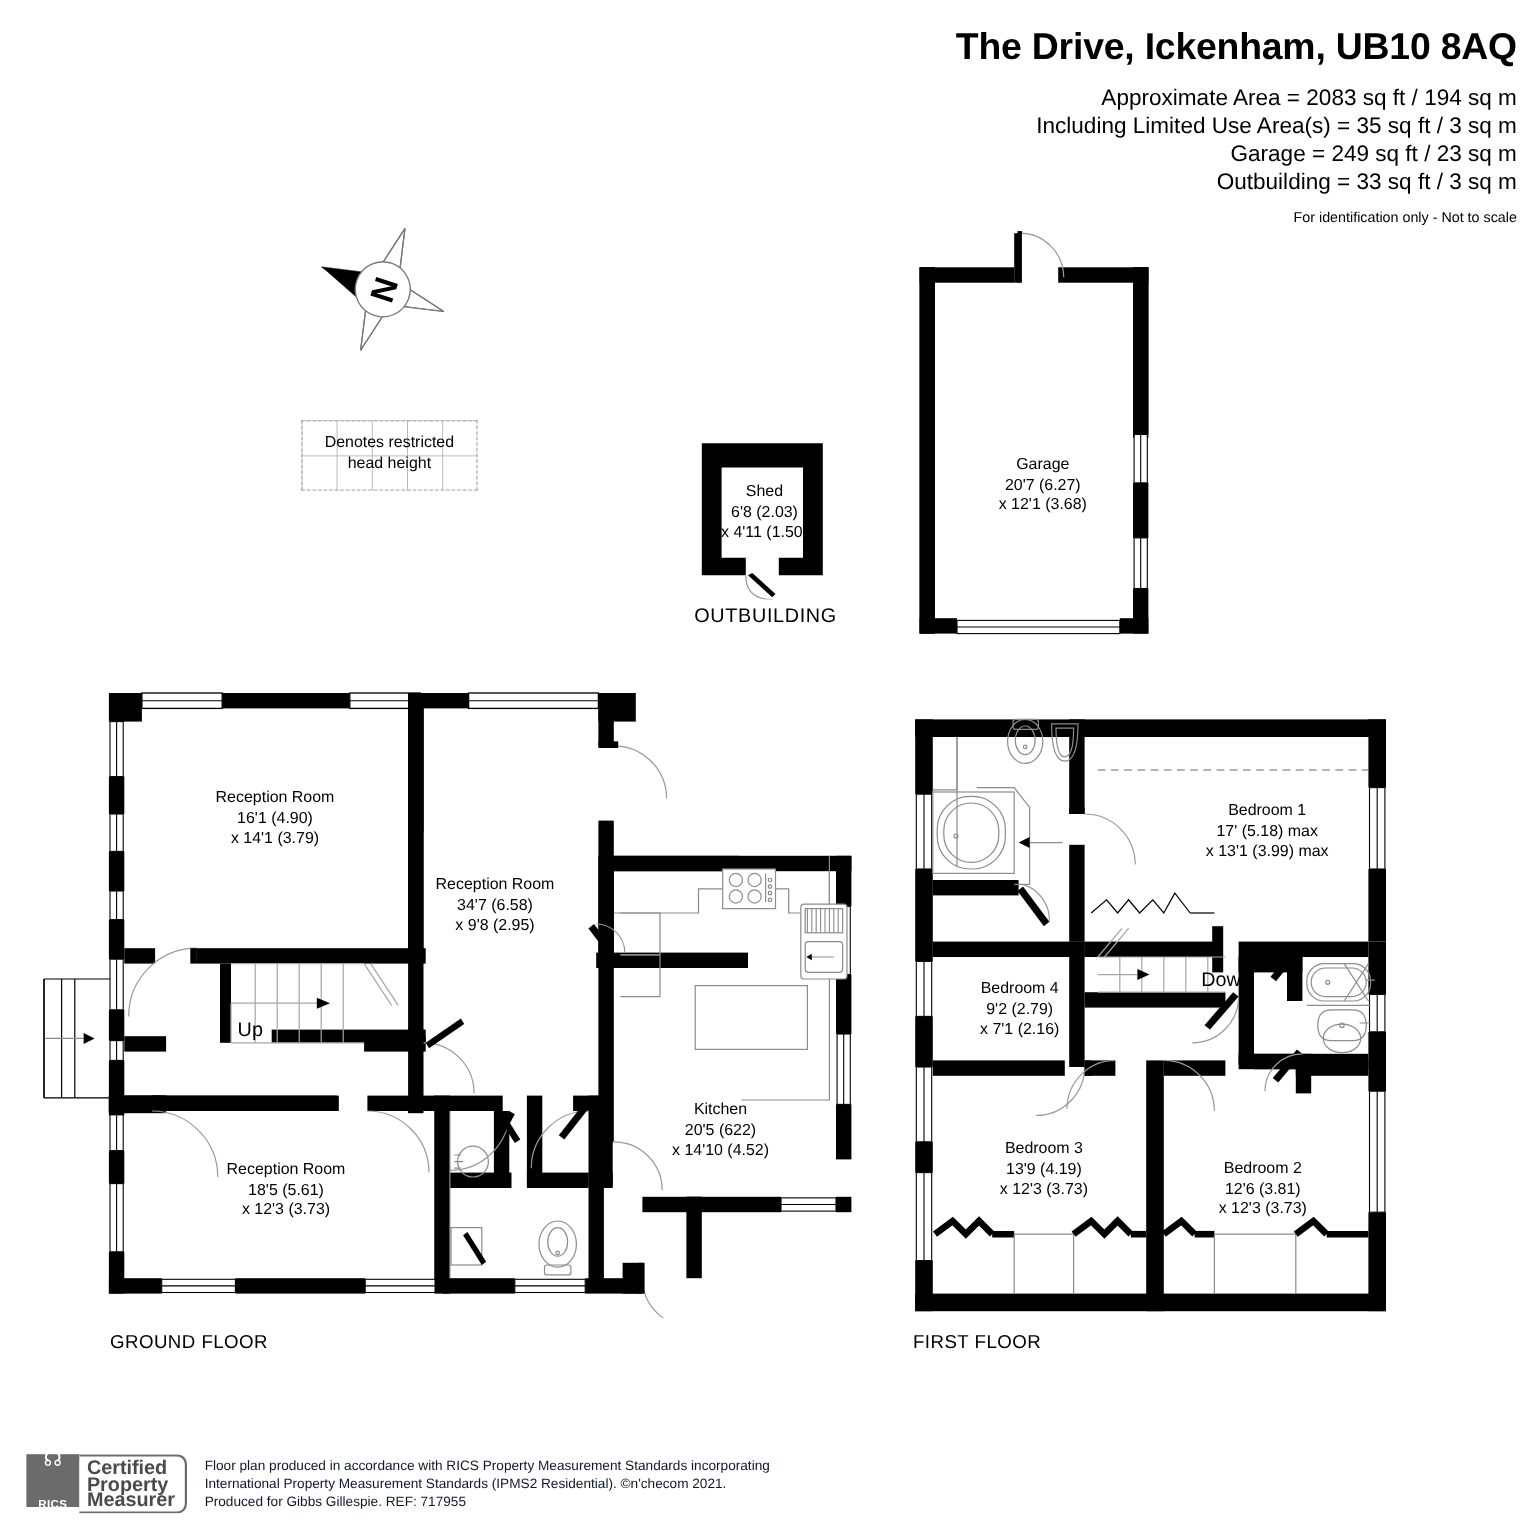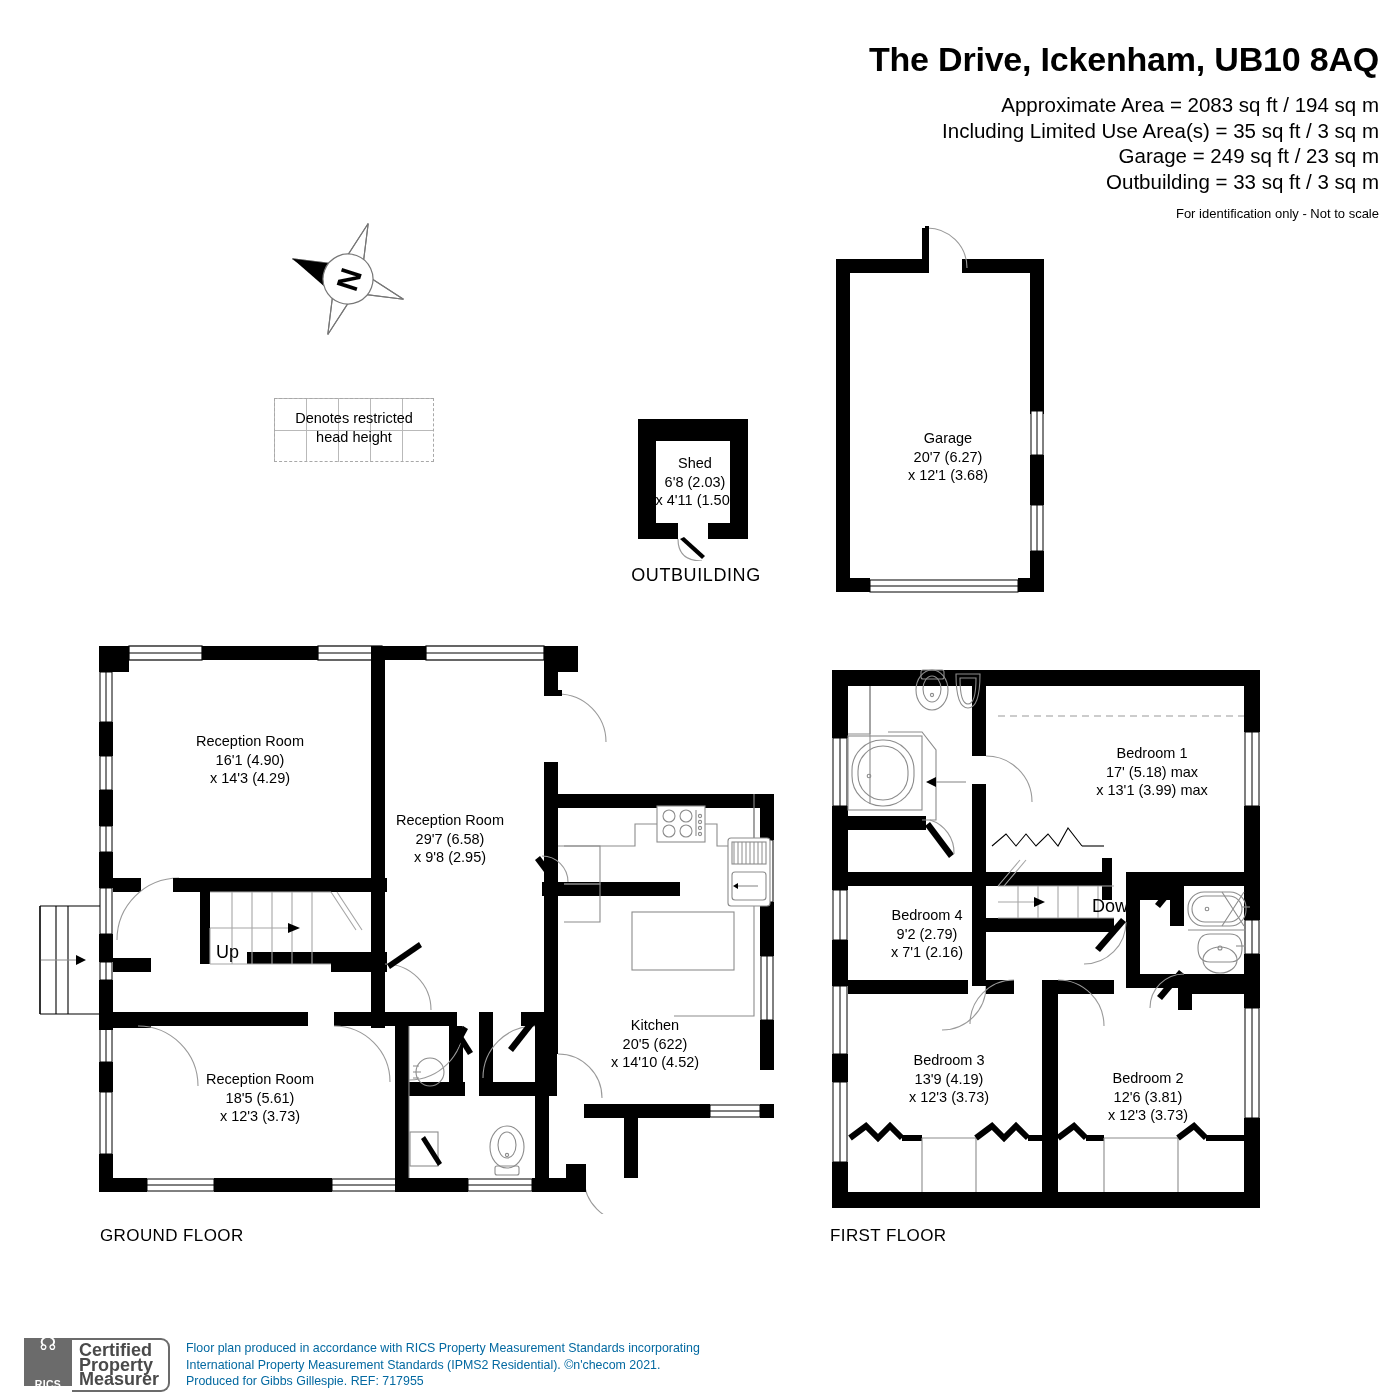--- a/index.html
+++ b/index.html
@@ -1,17 +1,17 @@
 <!DOCTYPE html>
 <html><head>
 <meta charset="utf-8">
 <style>
   html,body{margin:0;padding:0;background:#ffffff;}
   body{width:1397px;height:1397px;font-family:"Liberation Sans",sans-serif;color:#000;position:relative;overflow:hidden;}
-  #stage{position:absolute;left:0;top:16px;width:1397px;height:992px;}
+  #stage{position:absolute;left:0;top:0;width:1397px;height:992px;}
   .hdr{position:absolute;right:18px;text-align:right;}
   #title{top:24px;font-size:34px;font-weight:bold;letter-spacing:-0.2px;}
   #areas{top:76px;font-size:20.5px;line-height:25.5px;}
   #areas div{white-space:nowrap;}
   #notscale{top:190px;font-size:13px;}
   .flabel{position:absolute;font-size:17px;letter-spacing:0.4px;}
   .rlabel{position:absolute;text-align:center;font-size:14.5px;line-height:18.5px;white-space:nowrap;transform:translateX(-50%);}
   .rlabel .ln{display:block;}
   .outb{position:absolute;font-size:18px;letter-spacing:0.6px;transform:translateX(-50%);}
   .dn{position:absolute;font-size:18px;}
@@ -22,21 +22,21 @@
        linear-gradient(to bottom,#b9b9b9 1px,transparent 1px);
      background-size:32px 32px;}
   #legend .outl{position:absolute;left:0;top:0;right:0;bottom:0;border:1px dashed #a8a8a8;}
   #legend .txt{position:absolute;left:0;right:0;top:11px;text-align:center;font-size:14.5px;line-height:19px;background:transparent;}
   #footer{position:absolute;left:24px;top:1322px;display:flex;align-items:flex-start;}
   #rics{display:flex;align-items:stretch;}
   #ricsmark{width:48px;height:48px;background:#6b6b6b;display:flex;flex-direction:column;align-items:center;justify-content:center;color:#fff;}
   #ricsmark .sw{font-size:19px;line-height:19px;}
   #ricsmark .rn{font-size:10.5px;font-weight:bold;letter-spacing:0.3px;line-height:12px;margin-top:25px;}
   #ricstxt{border:2px solid #6b6b6b;border-left:none;border-radius:0 9px 9px 0;padding:3px 9px 3px 7px;font-size:18px;font-weight:bold;line-height:14.6px;color:#4a4a4a;}
-  #fnote{margin-left:16px;font-size:12.4px;line-height:16.5px;color:#0369a1;padding-top:2px;}
+  #fnote{margin-left:16px;font-size:12.4px;line-height:16.5px;color:#0f172a;padding-top:2px;}
   svg{display:block;}
   .wall{fill:#000;}
   .thin{fill:none;stroke:#000;stroke-width:1.1;}
   .fix{fill:none;stroke:#8c8c8c;stroke-width:1.1;}
   .fixd{fill:#fff;stroke:#8c8c8c;stroke-width:1.1;}
   .swing{fill:none;stroke:#9a9a9a;stroke-width:1.1;}
   .dleaf{fill:#000;stroke:none;}
   .stair{fill:none;stroke:#a6a6a6;stroke-width:1.1;}
   .dashline{fill:none;stroke:#9a9a9a;stroke-width:1.2;stroke-dasharray:7 5;}
   .compass{fill:none;stroke:#777;stroke-width:1.1;}
@@ -378,25 +378,25 @@
       <rect class="wall" x="546" y="530" width="6" height="28"></rect>
 
       <path class="dleaf" d="M524 246 l-18 -24 -5 4 18 24 z"></path>
       <path class="swing" d="M508 222 A26 26 0 0 1 534 248"></path>
     </g>
   </svg>
 
   <div class="rlabel" style="left:250px;top:716px;">
     <span class="ln">Reception Room</span>
     <span class="ln">16'1 (4.90)</span>
-    <span class="ln">x 14'3 (4.29)</span>
+    <span class="ln">x 14'1 (3.79)</span>
   </div>
   <div class="rlabel" style="left:450px;top:795px;">
     <span class="ln">Reception Room</span>
-    <span class="ln">29'7 (6.58)</span>
+    <span class="ln">34'7 (6.58)</span>
     <span class="ln">x 9'8 (2.95)</span>
   </div>
   <div class="rlabel" style="left:260px;top:1054px;">
     <span class="ln">Reception Room</span>
     <span class="ln">18'5 (5.61)</span>
     <span class="ln">x 12'3 (3.73)</span>
   </div>
   <div class="rlabel" style="left:655px;top:1000px;">
     <span class="ln">Kitchen</span>
     <span class="ln">20'5 (622)</span>

